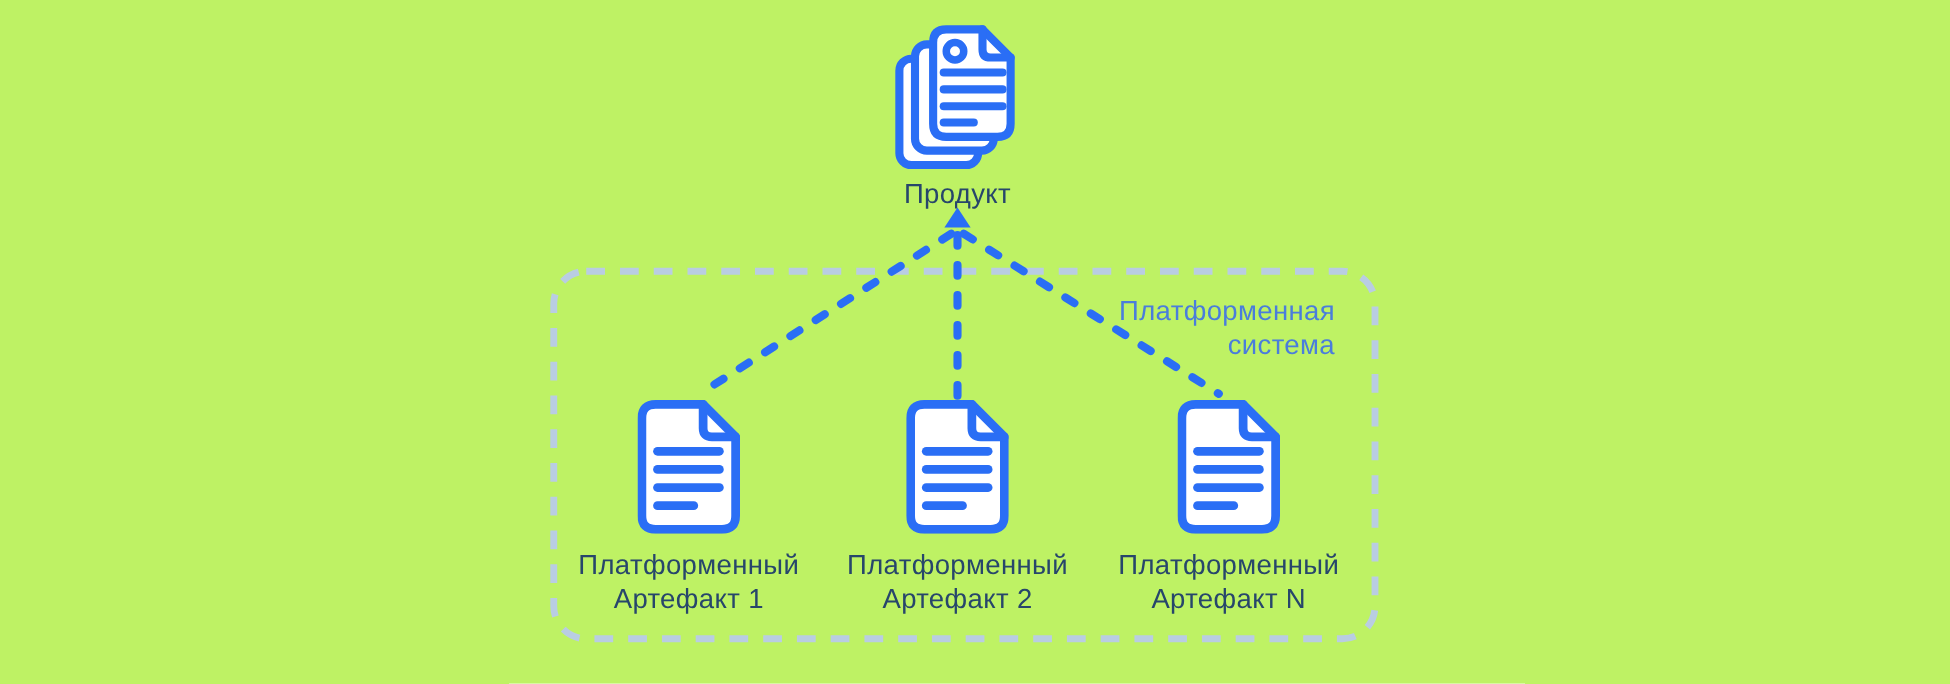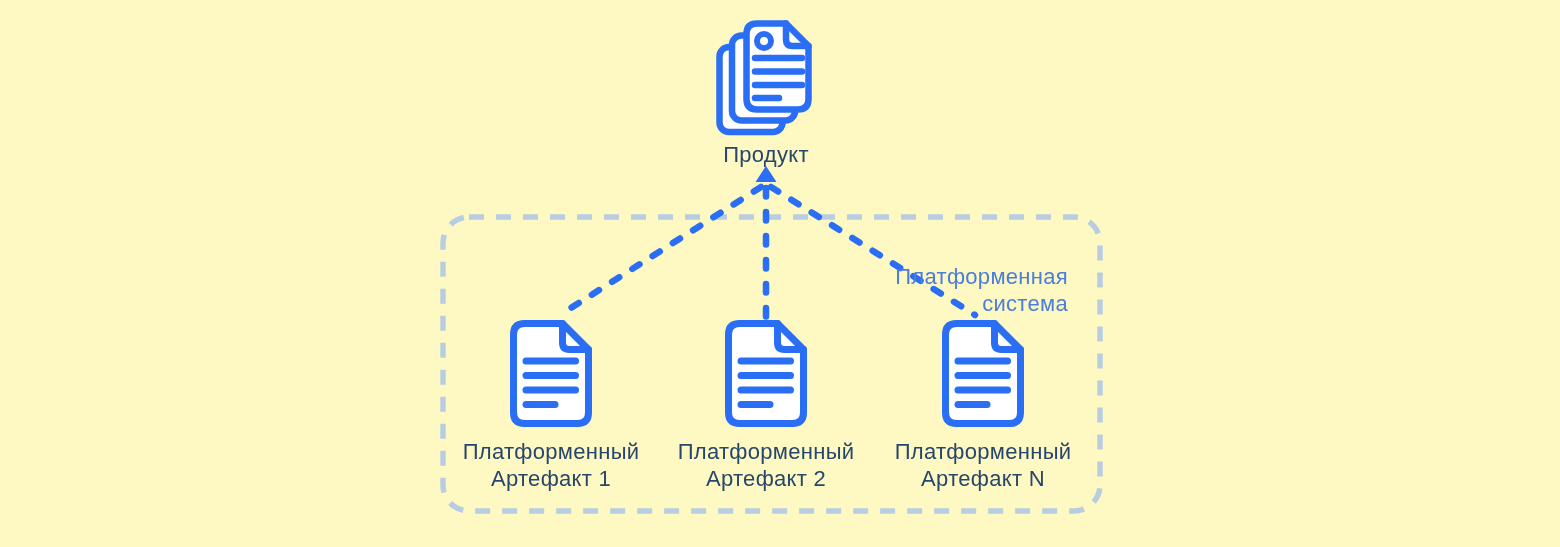--- a/index.html
+++ b/index.html
@@ -7,21 +7,21 @@
     --text-navy: #27466b;
     --system-label-blue: #4a7ddc;
     --container-border: #b9cde2;
   }
   * { margin: 0; padding: 0; box-sizing: border-box; }
   html, body { background: #ffffff; }
   .canvas {
     position: relative;
     width: 1560px;
     height: 547px;
-    background: #fef9c3;
+    background: #bef264;
     overflow: hidden;
     font-family: "Liberation Sans", "DejaVu Sans", sans-serif;
   }
   .connectors {
     position: absolute;
     left: 0; top: 0;
     width: 1560px; height: 547px;
   }
   .system-box {
     fill: none;
@@ -54,21 +54,20 @@
     line-height: 26.5px;
     letter-spacing: 0.3px;
     text-align: center;
     white-space: pre-line;
     font-weight: 500;
   }
   .system-label {
     color: var(--system-label-blue);
     text-align: right;
     font-weight: 400;
-    margin-top: 28px;
   }
 </style>
 </head>
 <body>
 
 <div class="canvas">
 
   <svg class="connectors" viewBox="0 0 1560 547" aria-hidden="true">
     <rect class="system-box" x="443" y="217" width="657" height="294" rx="26"></rect>
     <path class="arrow-line" d="M 761 187 L 563 313"></path>

